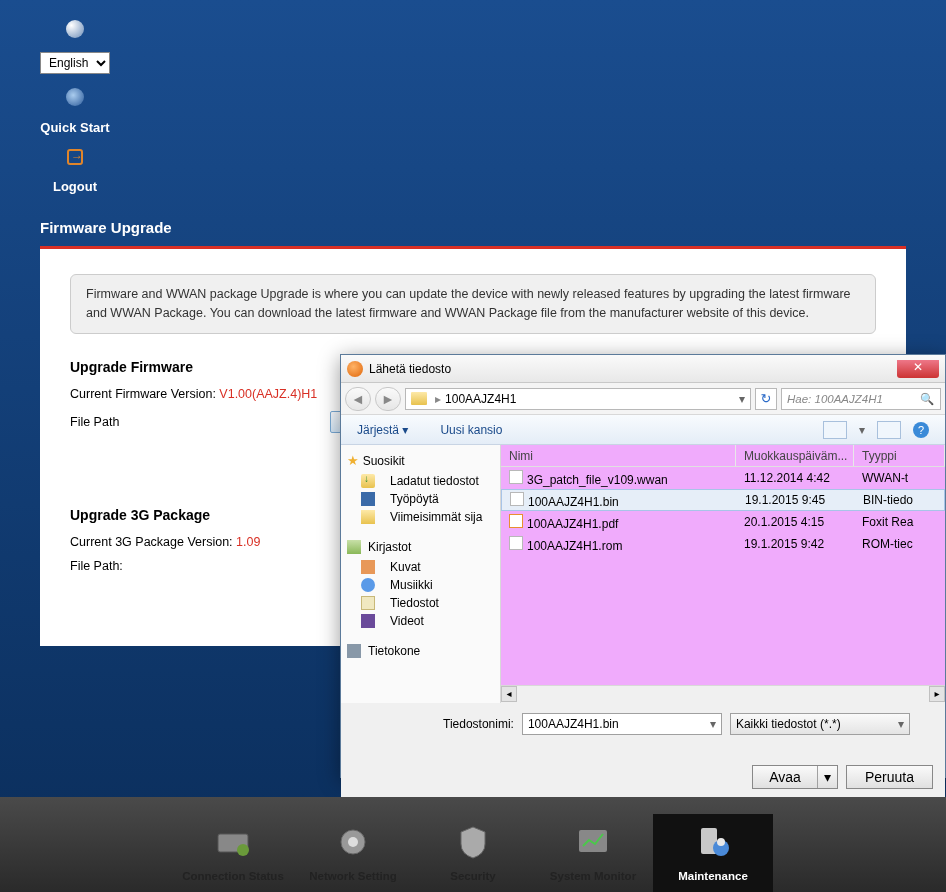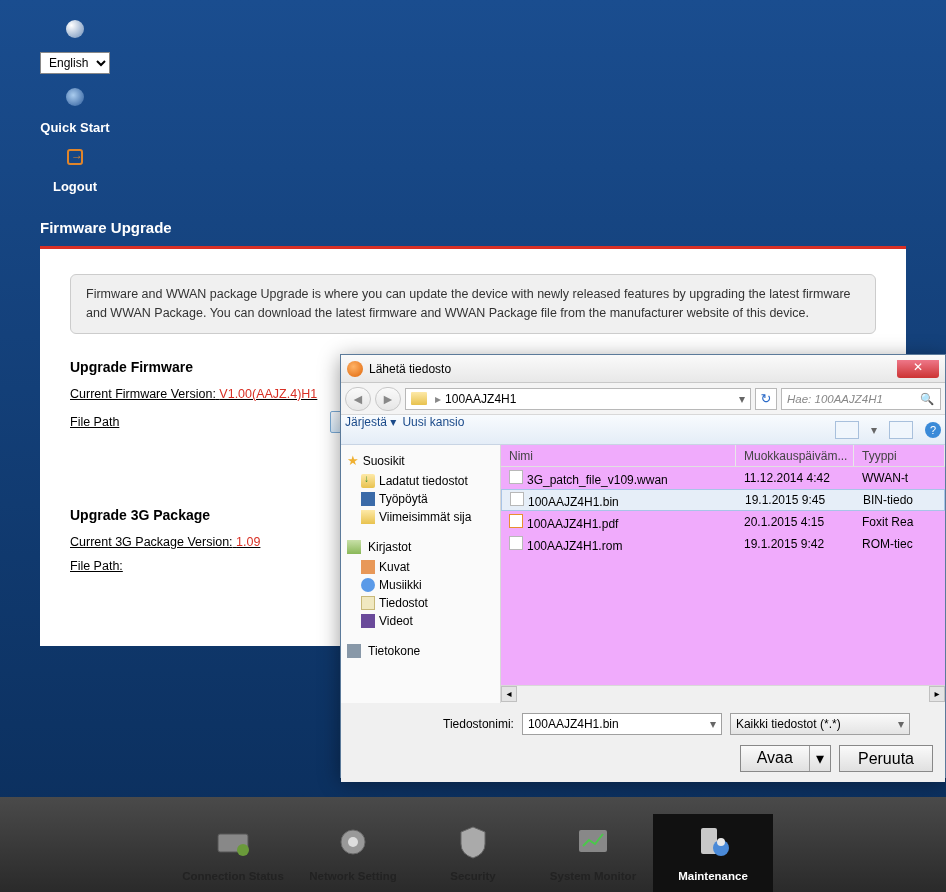--- a/index.html
+++ b/index.html
@@ -12,21 +12,21 @@
 .lang-select { background: #fff; border: 1px solid #888; padding: 2px 4px; font-size: 12px; }
 .globe-icon { width: 18px; height: 18px; border-radius: 50%; background: radial-gradient(circle at 30% 30%, #fff, #6a8cb8); display: inline-block; }
 .qs-icon { width: 18px; height: 18px; display: inline-block; background: radial-gradient(circle at 40% 40%, #aaccee, #2a5a9a); border-radius: 50%; }
 .logout-icon { width: 16px; height: 16px; display: inline-block; border: 2px solid #e0852a; border-radius: 3px; position: relative; }
 .logout-icon::after { content: "→"; position: absolute; left: 2px; top: -3px; color: #e0852a; font-size: 12px; }
 .page-title { color: #fff; font-size: 15px; font-weight: bold; padding: 15px 40px 10px; }
 .content-panel { background: #fff; margin: 0 40px; border-top: 3px solid #d93025; padding: 25px 30px; height: 400px; position: relative; }
 .info-box { background: #f0f0f0; border: 1px solid #ccc; border-radius: 6px; padding: 10px 15px; font-size: 12.5px; color: #333; line-height: 1.5; }
 .section-title { font-weight: bold; font-size: 14px; margin-top: 25px; margin-bottom: 12px; }
 .row { display: flex; align-items: center; font-size: 12.5px; margin-bottom: 10px; }
-.row .lbl { width: 260px; text-decoration: underline; }
+.row .lbl { width: 260px; }
 .val-red { color: #d93025; }
 .browse-btn { background: linear-gradient(#f8fbff, #d6e8f8); border: 1px solid #7aaad6; padding: 3px 12px; font-size: 12px; cursor: pointer; border-radius: 2px; }
 .file-name { margin-left: 10px; font-size: 12.5px; }
 .upload-btn { float: right; background: linear-gradient(#fafafa, #e0e0e0); border: 1px solid #777; padding: 4px 14px; font-size: 12.5px; cursor: pointer; border-radius: 2px; margin-top: 10px; }
 
 .bottom-nav { position: absolute; bottom: 0; left: 0; right: 0; height: 95px; background: linear-gradient(#4a4a4a, #2a2a2a); display: flex; justify-content: center; align-items: flex-end; gap: 0; }
 .nav-item { width: 120px; text-align: center; color: #222; font-size: 11.5px; font-weight: bold; padding-bottom: 10px; cursor: pointer; }
 .nav-item.active { background: #111; color: #fff; }
 .nav-icon { width: 40px; height: 40px; margin: 8px auto; display: block; }
 
@@ -34,50 +34,50 @@
 .fd-title { background: linear-gradient(#fafafa, #e8e8e8); border-bottom: 1px solid #c8c8c8; height: 28px; display: flex; align-items: center; padding: 0 6px; font-size: 12px; }
 .fd-title .ff-icon { width: 16px; height: 16px; border-radius: 50%; background: radial-gradient(circle at 40% 35%, #ffb366, #e0660a); margin-right: 6px; }
 .fd-close { margin-left: auto; width: 42px; height: 18px; background: linear-gradient(#e78, #c33); color: #fff; text-align: center; border-radius: 0 0 3px 3px; font-size: 12px; line-height: 14px; cursor: pointer; }
 .fd-nav { height: 32px; background: #f4f4f4; display: flex; align-items: center; padding: 0 4px; gap: 4px; border-bottom: 1px solid #d8d8d8; }
 .nav-arrow { width: 26px; height: 24px; border: 1px solid #c8c8c8; border-radius: 12px; background: linear-gradient(#fafafa,#e6e6e6); display: flex; align-items: center; justify-content: center; font-size: 14px; color: #888; }
 .path-box { flex: 1; border: 1px solid #b8b8b8; background: #fff; height: 22px; display: flex; align-items: center; padding: 0 5px; font-size: 12px; }
 .folder-mini { width: 16px; height: 13px; background: linear-gradient(#fde9a8,#e8c24e); border-radius: 1px; margin-right: 4px; }
 .refresh-btn { width: 22px; height: 22px; border: 1px solid #b8b8b8; background: #fff; color: #2a6ac8; font-size: 13px; display:flex; align-items:center; justify-content:center; }
 .search-box { width: 160px; border: 1px solid #b8b8b8; background: #fff; height: 22px; display: flex; align-items: center; padding: 0 5px; font-size: 11.5px; color: #888; font-style: italic; }
 .search-box .mag { margin-left: auto; color: #3a7ac8; font-style: normal; }
-.fd-toolbar { height: 30px; background: linear-gradient(#f8fbfe, #e4edf7); border-bottom: 1px solid #c8d4e4; display: flex; padding: 0 4px; font-size: 12px; color: #1a4a8a; gap: 6px; }
+.fd-toolbar { height: 30px; background: linear-gradient(#f8fbfe, #e4edf7); border-bottom: 1px solid #c8d4e4; display: flex; align-items: center; padding: 0 16px; font-size: 12px; color: #1a4a8a; gap: 32px; }
 .fd-toolbar .right { margin-left: auto; display: flex; gap: 12px; align-items: center; }
 .view-icon { width: 24px; height: 18px; border: 1px solid #a8c0dc; background: #f0f6fc; }
 .help-icon { width: 16px; height: 16px; border-radius: 50%; background: #3a8ad8; color: #fff; text-align: center; font-size: 11px; line-height: 16px; }
 .fd-body { display: flex; height: 258px; }
 .fd-side { width: 160px; border-right: 1px solid #d8d8d8; background: #fafafa; font-size: 12px; padding: 8px 6px; overflow: hidden; }
 .side-group { margin-bottom: 14px; }
 .side-hdr { display: flex; align-items: center; gap: 4px; margin-bottom: 4px; }
-.side-item { display: flex; align-items: center; gap: 1px; padding: 2px 0 2px 14px; }
+.side-item { display: flex; align-items: center; gap: 12px; padding: 2px 0 2px 14px; }
 .star-icon { color: #f0b030; font-size: 13px; }
 .fd-main { flex: 1; background: #f0abfc; font-size: 12px; position: relative; }
 .col-hdr { height: 22px; border-bottom: 1px solid #e0e0e0; display: flex; align-items: center; color: #444; }
 .col-hdr > div { padding: 0 8px; border-right: 1px solid #e8e8e8; height: 100%; display: flex; align-items: center; }
 .c-name { width: 235px; }
 .c-date { width: 118px; }
 .c-type { flex: 1; }
 .file-row { display: flex; align-items: center; height: 22px; }
 .file-row.selected { background: #e6eef8; border: 1px solid #a8c4e8; }
 .file-row > div { padding: 0 8px; }
 .f-icon { width: 14px; height: 14px; border: 1px solid #b8b8b8; background: #fff; margin-right: 4px; display: inline-block; }
 .f-icon.pdf { background: linear-gradient(#fff,#fff); border-color: #e89030; }
 .fd-scroll { height: 18px; border-top: 1px solid #d8d8d8; background: #f0f0f0; position: relative; }
 .scroll-left, .scroll-right { position: absolute; width: 16px; height: 16px; background: #e4e4e4; border: 1px solid #c0c0c0; top: 0; text-align: center; font-size: 10px; line-height: 14px; }
 .scroll-left { left: 0; } .scroll-right { right: 0; }
 .fd-bottom { padding: 10px 12px; background: #f0f0f0; font-size: 12px; }
 .fn-row { display: flex; align-items: center; gap: 8px; margin-bottom: 10px; }
 .fn-input { flex: 0 0 200px; border: 1px solid #a0a0a0; background: #fff; height: 22px; padding: 0 5px; display: flex; align-items: center; }
 .filter-select { flex: 0 0 180px; border: 1px solid #a0a0a0; background: linear-gradient(#fafafa,#e4e4e4); height: 22px; padding: 0 5px; display: flex; align-items: center; }
 .fd-btns { display: flex; justify-content: flex-end; gap: 8px; }
-.fd-btn { border: 1px solid #888; background: linear-gradient(#fafafa,#e0e0e0); padding: 3px 18px; font-size: 16px; cursor: pointer; }
+.fd-btn { border: 1px solid #888; background: linear-gradient(#fafafa,#e0e0e0); padding: 3px 18px; font-size: 14px; cursor: pointer; margin-top: 20px; }
 .fd-btn.split { display: flex; padding: 0; }
 .fd-btn.split span:first-child { padding: 3px 16px; border-right: 1px solid #a0a0a0; }
 .fd-btn.split span:last-child { padding: 3px 6px; }
 .mini-ico { width: 14px; height: 14px; display: inline-block; vertical-align: -2px; margin-right: 3px; }
 .ico-dl { background: linear-gradient(#fde9a8,#e8c24e); border-radius: 2px; position: relative; }
 .ico-dl::after { content:"↓"; position:absolute; left:3px; top:-1px; font-size:10px; color:#2a8a2a; }
 .ico-desk { background: #3a6aa8; }
 .ico-rec { background: linear-gradient(#fde9a8,#e8c24e); }
 .ico-lib { background: linear-gradient(#c8e0a8,#8ab858); }
 .ico-img { background: #e89858; }

